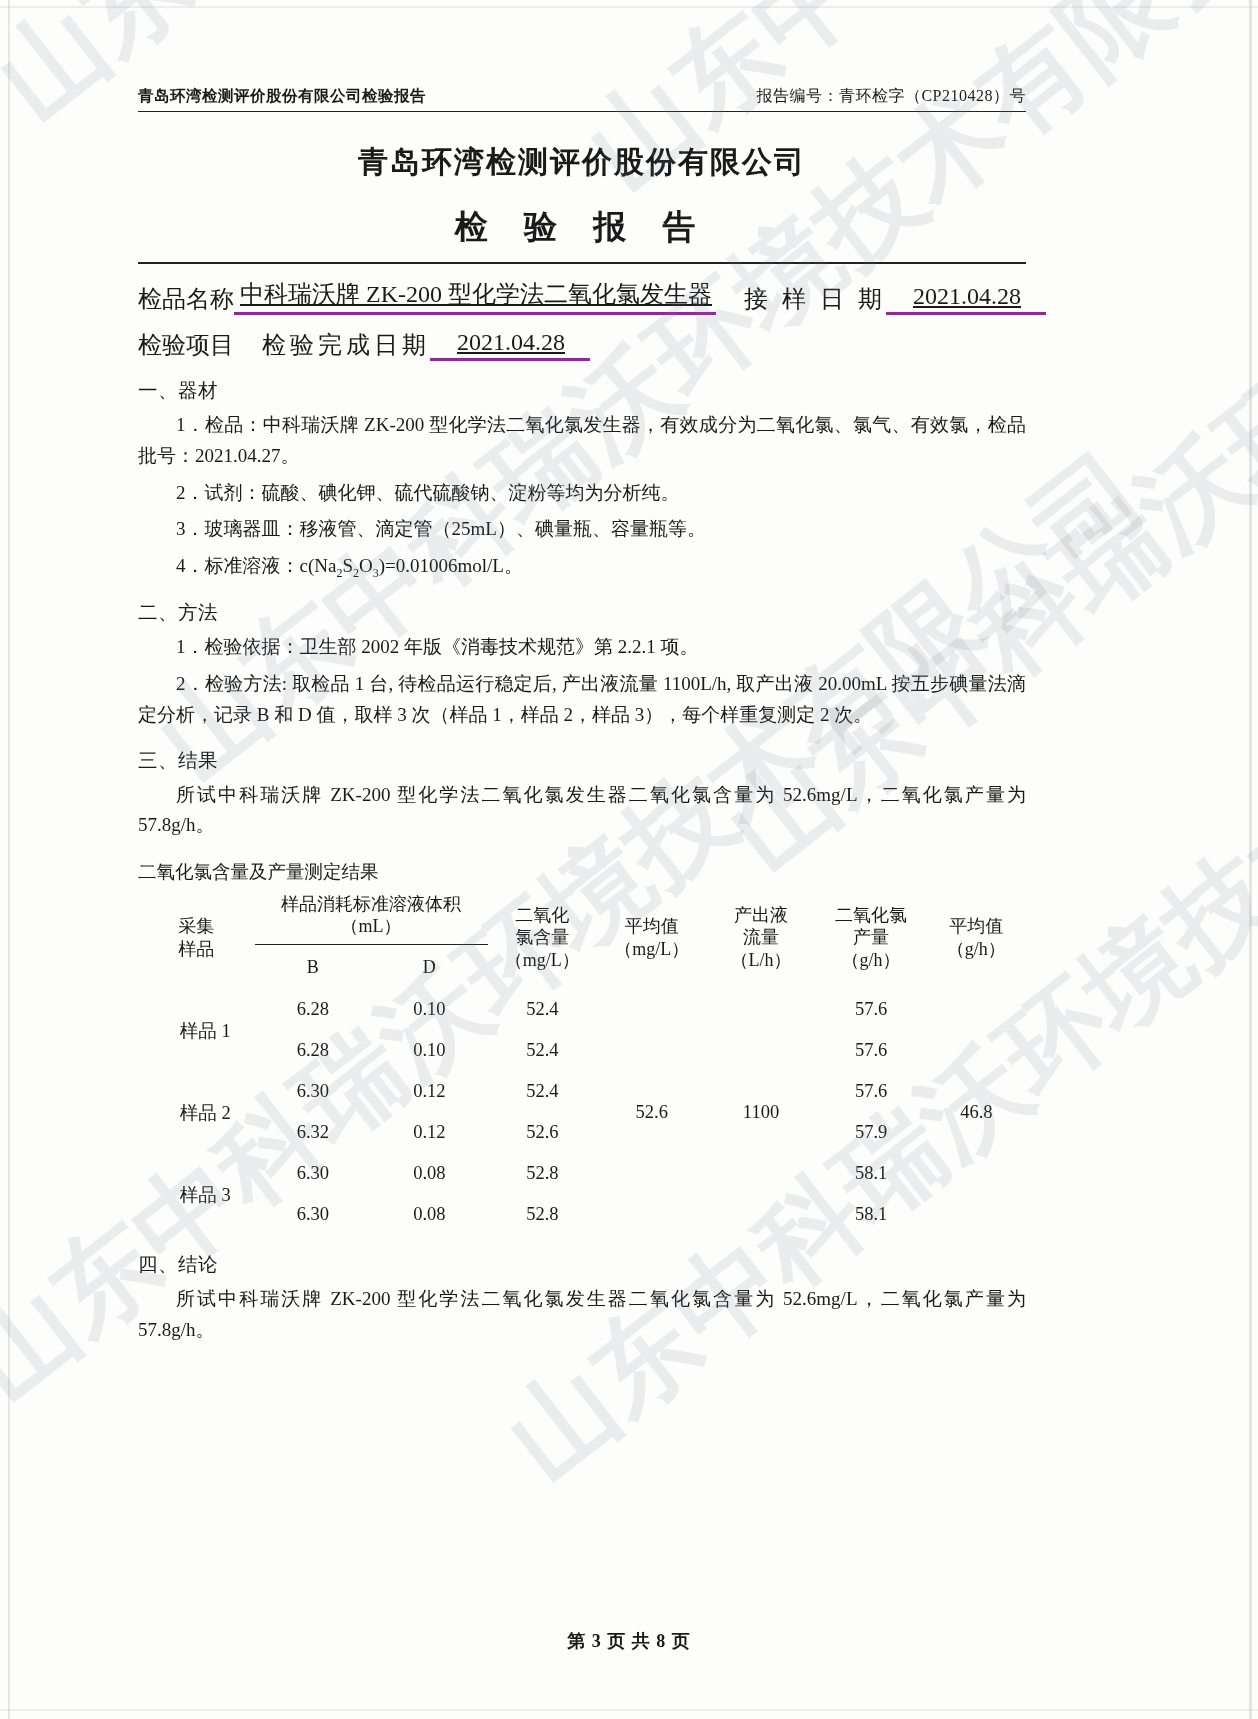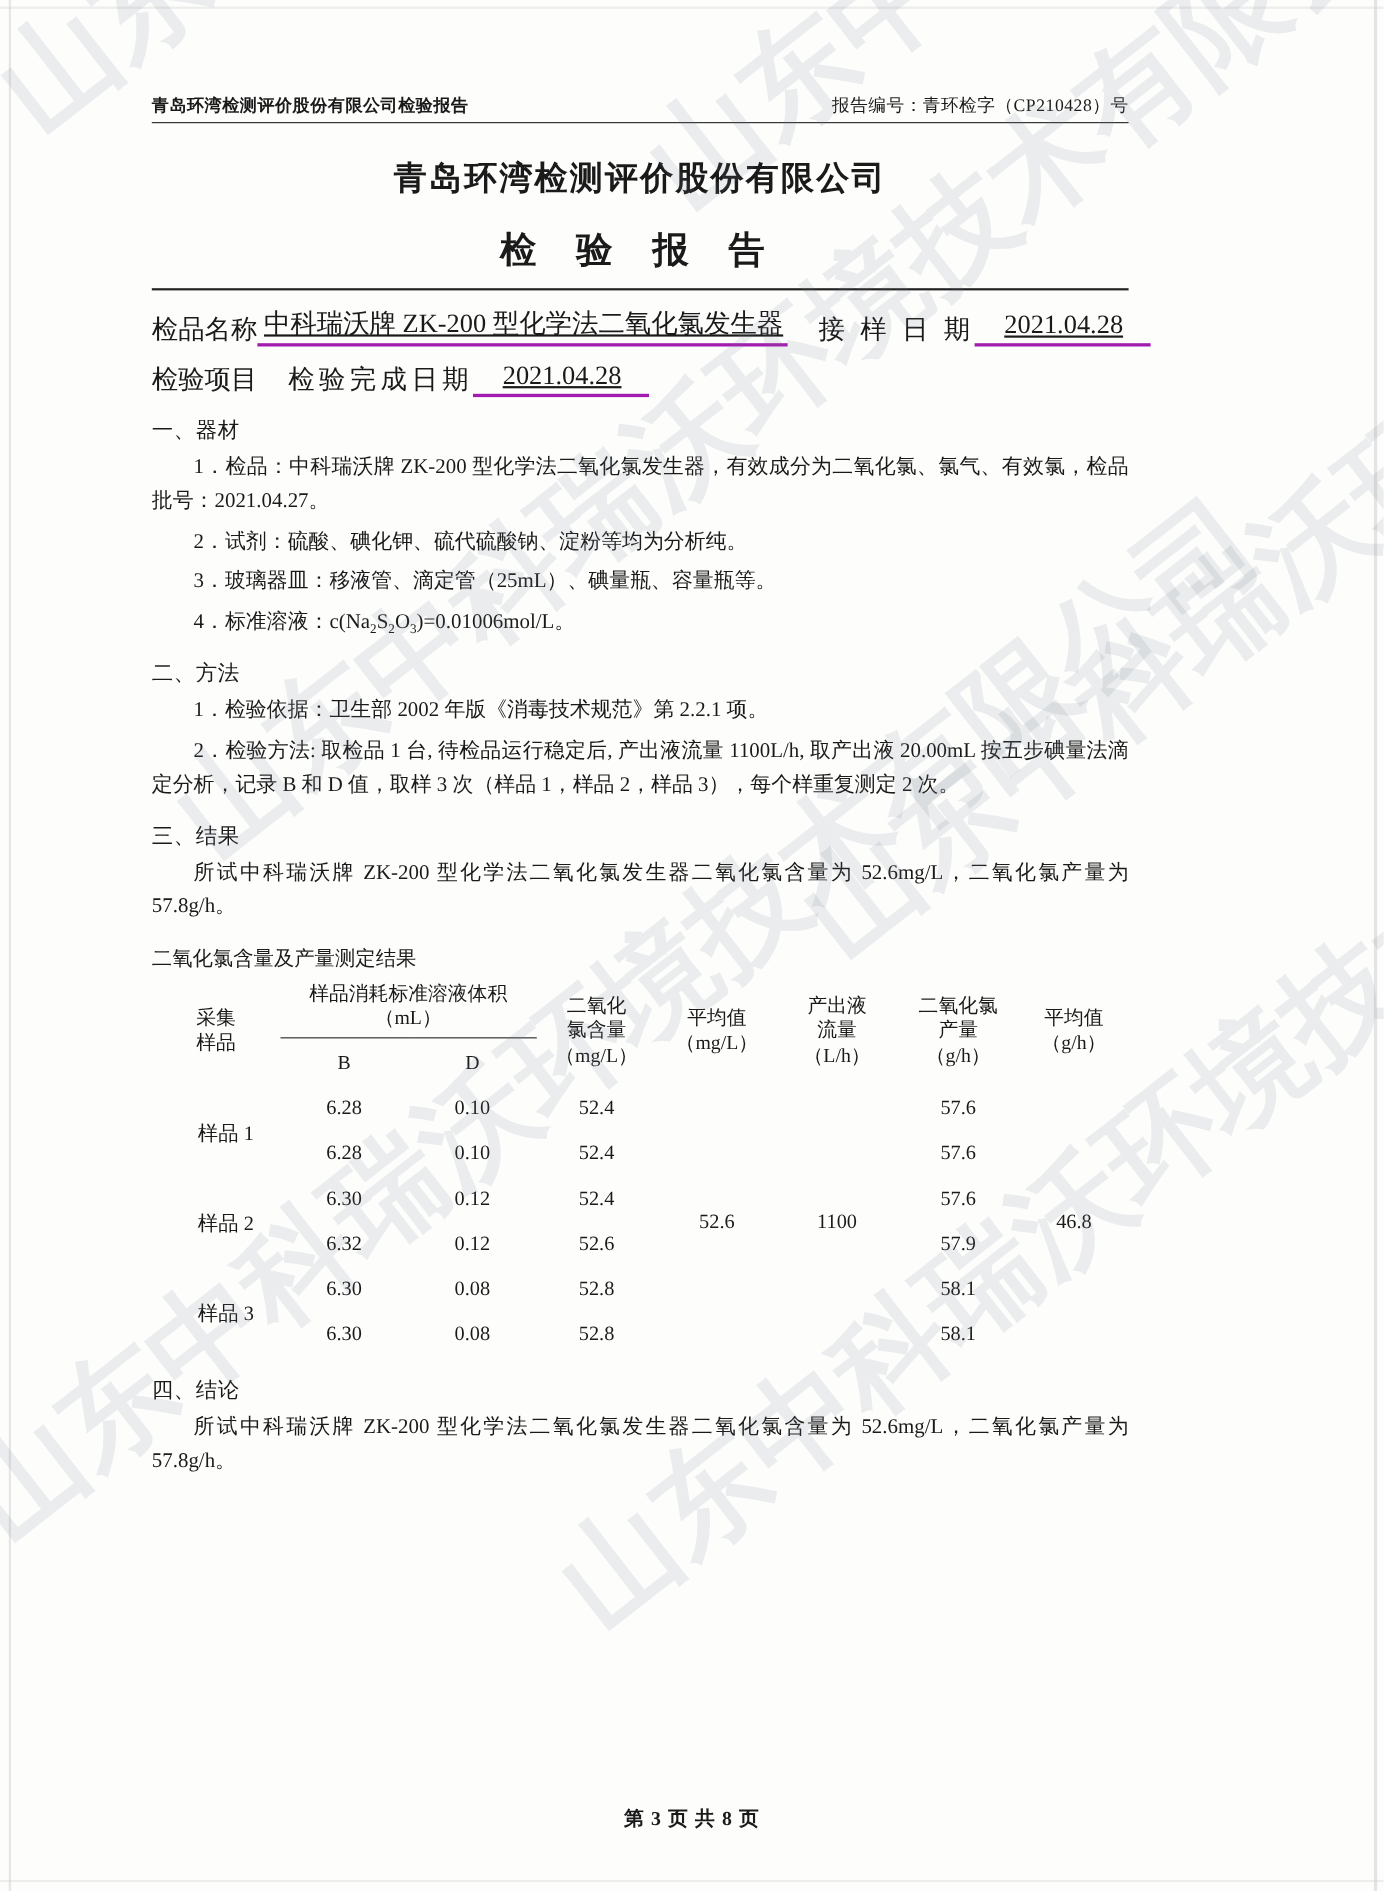--- a/index.html
+++ b/index.html
@@ -149,21 +149,21 @@
   .hcell { height: 58px; vertical-align: middle; font-size: 18px; line-height: 1.25; }
   .hcell2 { height: 44px; vertical-align: middle; }
   .sub-underline { border-bottom: 1.1px solid #222 !important; }
 
   .dcell { height: 41px; vertical-align: middle; font-size: 18.5px; }
   .leftname { text-align: left; padding-left: 18px !important; }
 
   .footer {
     position: absolute;
     left: 0;
-    bottom: 54px;
+    bottom: 66px;
     width: 1258px;
     text-align: center;
     font-size: 18px;
     font-weight: bold;
     letter-spacing: 1px;
   }
 </style>
 </head>
 <body>
 

